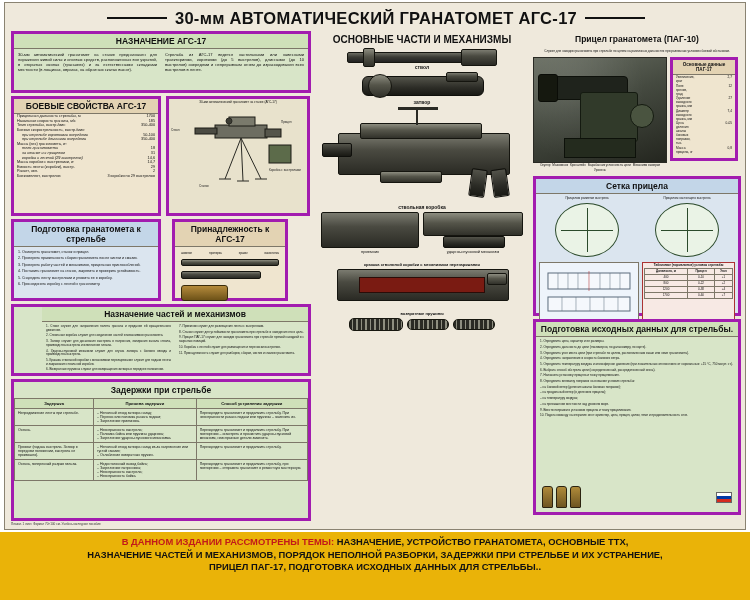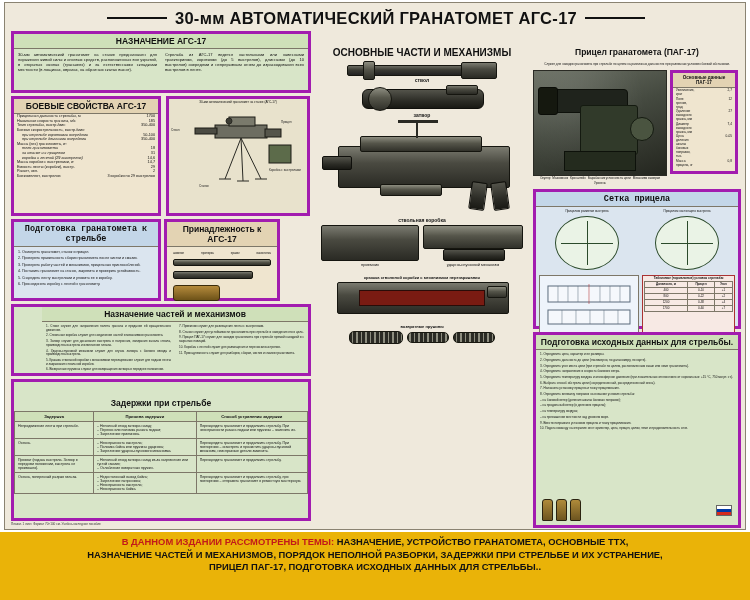--- a/index.html
+++ b/index.html
@@ -40,24 +40,24 @@
     position:relative;
   }
   .panel.green{background:#d8e5c8;}
   .panel.blue{background:#dbe5ef;}
   .panel.tan{background:#efe5cf;}
   .panel.khaki{background:#e8e2cc;}
   .hdr{
     text-align:center;font-weight:bold;font-size:8.5px;padding:2px 2px;
     border-bottom:1px solid #7d7768;background:#cfe0b9;
   }
-  .hdr.blue{background:#c3d6e8;font-family:Liberation Mono, monospace;}
+  .hdr.blue{background:#c3d6e8;}
   .hdr.tan{background:#e3d3b3;}
   .big-hdr{
-    text-align:center;font-weight:bold;font-size:10px;padding:3px 2px;margin-top:13px;
+    text-align:center;font-weight:bold;font-size:10px;padding:3px 2px;
   }
   .txt{font-size:4.1px;line-height:1.25;padding:3px 4px;text-align:justify;}
   .txt p{margin:0 0 2px 0;}
   .tiny{font-size:3.6px;line-height:1.22;}
   .micro{font-size:3.1px;line-height:1.2;}
 
   .two{display:flex;}
   .two > div{flex:1;}
 
   table.spec{width:100%;border-collapse:collapse;font-size:3.8px;}
@@ -245,21 +245,21 @@
                 <text x="2" y="26">Ствол</text>
                 <text x="112" y="18">Прицел</text>
                 <text x="100" y="66">Коробка с выстрелами</text>
                 <text x="30" y="82">Станок</text>
               </g>
             </svg>
           </div>
         </div>
       </div>
 
-      <div style="display:flex;gap:3px;margin-top:3px;">
+      <div style="display:flex;gap:11px;margin-top:3px;">
         <div class="panel blue" style="width:150px;height:82px;">
           <div class="hdr blue">Подготовка гранатомета к стрельбе</div>
           <div class="txt tiny">
             <p>1. Осмотреть гранатомет, станок и прицел.</p>
             <p>2. Проверить правильность сборки гранатомета после чистки и смазки.</p>
             <p>3. Проверить работу частей и механизмов, прицельных приспособлений.</p>
             <p>4. Поставить гранатомет на станок, закрепить и проверить устойчивость.</p>
             <p>5. Снарядить ленту выстрелами и уложить ее в коробку.</p>
             <p>6. Присоединить коробку с лентой к гранатомету.</p>
           </div>
@@ -409,21 +409,21 @@
         <div class="springs">
           <div class="spring"></div>
           <div class="spring s2"></div>
           <div class="spring s2"></div>
         </div>
       </div>
     </div>
 
     <div class="col colR">
 
-      <div class="big-hdr" style="font-size:8.5px;">Прицел гранатомета (ПАГ-17)</div>
+      <div class="big-hdr" style="font-size:8.5px;">Прицел гранатомета (ПАГ-10)</div>
       <div class="txt micro" style="text-align:center;">Служит для наводки гранатомета при стрельбе по целям на различных дальностях при различных условиях боевой обстановки.</div>
 
       <div style="display:flex;gap:3px;">
         <div style="width:134px;">
           <div class="photo" style="height:104px;position:relative;">
             <div style="position:absolute;left:18px;top:18px;width:74px;height:22px;background:#1f231c;border:1px solid #0e110b;border-radius:4px;"></div>
             <div style="position:absolute;left:4px;top:16px;width:18px;height:26px;background:#15180f;border:1px solid #0a0c07;border-radius:3px;"></div>
             <div style="position:absolute;left:46px;top:34px;width:56px;height:48px;background:#313a2a;border:1px solid #141a10;border-radius:3px;"></div>
             <div style="position:absolute;left:96px;top:46px;width:22px;height:22px;background:#4a5440;border:1px solid #141a10;border-radius:50%;"></div>
             <div style="position:absolute;left:30px;top:80px;width:70px;height:18px;background:#242b1e;border:1px solid #0d110a;"></div>

